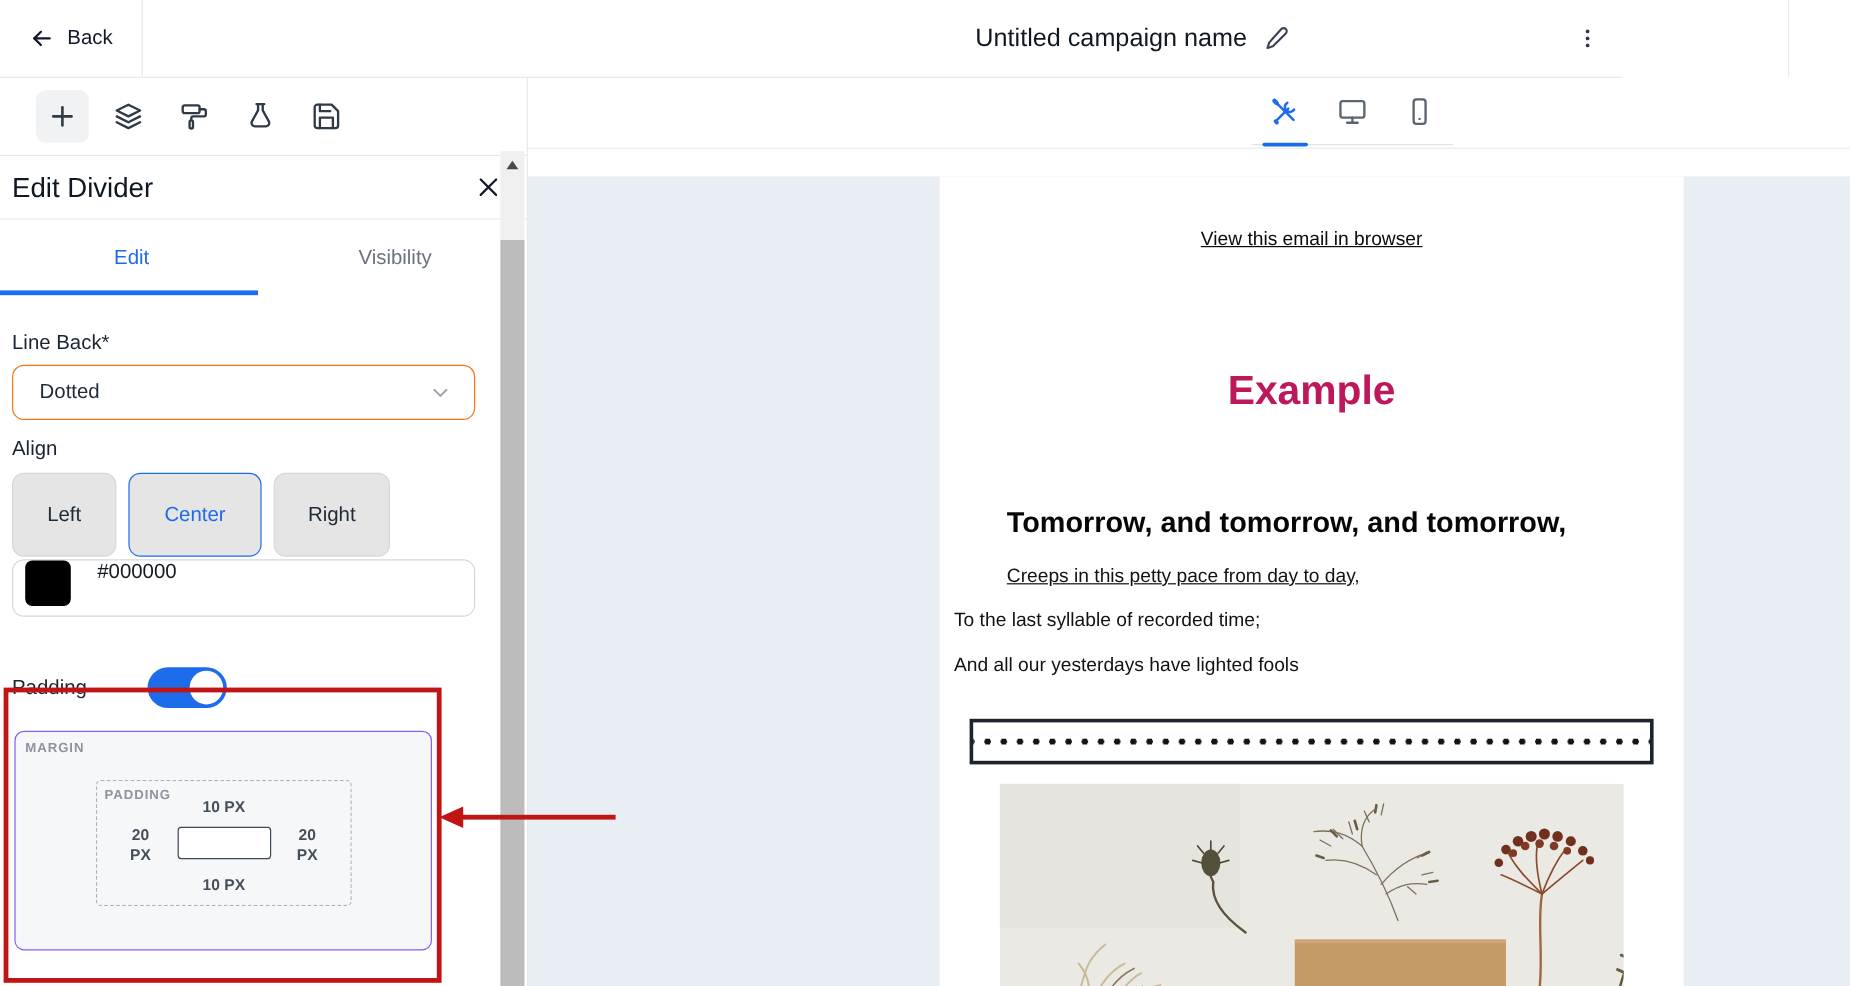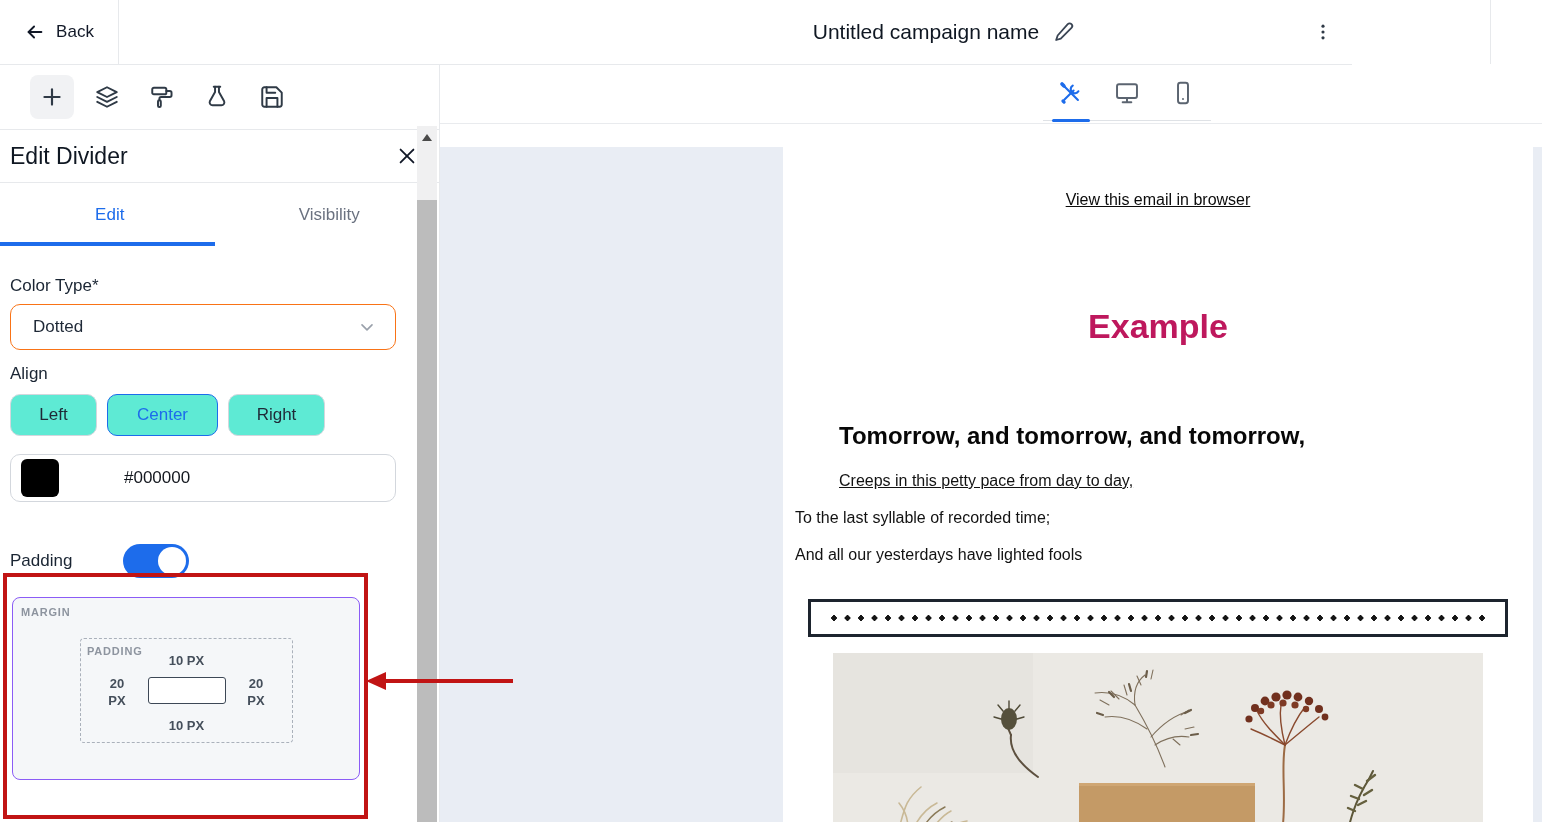--- a/index.html
+++ b/index.html
@@ -33,21 +33,21 @@
   .device-tabs { position:absolute; left:603px; top:0; width:168px; height:56px; display:flex;
                  border-bottom:1px solid #dfe2e6; }
   .device-tab { width:56px; height:100%; display:flex; align-items:center; justify-content:center;
                 position:relative; cursor:pointer; }
   .device-tab.active::after { content:""; position:absolute; bottom:-2px; left:50%; transform:translateX(-50%);
                 width:38px; height:3px; background:#1d6ceb; border-radius:2px; }
 
   
   .canvas { position:absolute; left:440px; top:124px; width:1102px; height:698px; background:#fff; }
   .canvas-bg { position:absolute; left:0; top:23px; right:0; bottom:0; background:#e9edf4; }
-  .email-body { position:absolute; left:343px; top:23px; width:750px; height:675px; background:#fff; overflow:hidden; }
+  .email-body { position:absolute; left:343px; top:23px; width:620px; height:675px; background:#fff; overflow:hidden; }
   .email-link-row { margin-top:44px; text-align:center; }
   .email-link { font-size:16px; color:#0b0b0b; text-decoration:underline; cursor:pointer; }
   .email-h1 { margin-top:98px; text-align:center; font-size:34px; font-weight:bold; color:#be185d; }
   .email-h2 { margin-top:76px; padding:0 56px; font-size:24px; font-weight:bold; color:#070707; }
   .email-p { padding:0 56px; font-size:16px; color:#121212; }
   .email-p.first { margin-top:22px;text-decoration:underline; }
   .email-p + .email-p { margin-top:19px;padding-left:12px; }
   .divider-block { margin:35px 25px 0; height:38px; background:#fff; border:3px solid #1d242e;
                    display:flex; align-items:center; justify-content:center; cursor:pointer; }
   .dotted-line { width:660px; height:8px;
@@ -67,27 +67,27 @@
                color:#6b7280; cursor:pointer; }
   .panel-tab.active { color:#1d6ceb; }
   .panel-tabs::after { content:""; position:absolute; left:0; bottom:0; width:215px; height:4px; background:#1d6ceb; }
   .panel-content { padding:30px 43px 0 10px; }
   .field-label { font-size:17px; color:#1a2533; }
   .select-box { margin-top:8px; height:46px; border:1px solid #f97316; border-radius:10px; background:#fff;
                 display:flex; align-items:center; justify-content:space-between; padding:0 18px 0 22px; cursor:pointer; }
   .select-value { font-size:17px; color:#1f2937; }
   .label-align { margin-top:14px; }
   .align-row { margin-top:10px; display:flex; gap:10px; }
-  .align-btn { height:42px; border:1px solid #d3d7dd; border-radius:10px; background:#5eead4; font-size:17px;
+  .align-btn { height:70px; border:1px solid #d3d7dd; border-radius:10px; background:#e5e5e5; font-size:17px;
                color:#1f2937; cursor:pointer; font-family:inherit; }
   .align-btn.left { width:87px; } .align-btn.center { width:111px; } .align-btn.right { width:97px; }
   .align-btn.selected { border:1.5px solid #1d6ceb; color:#1d6ceb; }
   .label-color { margin-top:4px; }
-  .color-input { margin-top:18px; height:48px; border:1px solid #d3d7dd; border-radius:10px; background:#fff;
-                 display:flex; align-items:center; cursor:text;gap:43px; }
+  .color-input { margin-top:2px; height:48px; border:1px solid #d3d7dd; border-radius:10px; background:#fff;
+                 display:flex; align-items:flex-start; cursor:text; }
   .color-swatch { width:38px; height:38px; margin-left:10px; border-radius:6px; background:#000; cursor:pointer; }
   .color-hex { margin-left:22px; font-size:17px; color:#14181f; }
   .padding-row { margin-top:42px; display:flex; align-items:center; }
   .toggle { margin-left:51px; width:66px; height:34px; border-radius:17px; background:#1d6ceb; position:relative; cursor:pointer; }
   .toggle .knob { position:absolute; right:3px; top:3px; width:28px; height:28px; border-radius:50%; background:#fff; }
   .margin-box { margin-top:19px; margin-left:2px; width:348px; height:183px; background:#f5f7f9;
                 border:1px solid #8b5cf6; border-radius:8px; position:relative; }
   .box-label { position:absolute; font-size:11px; font-weight:bold; letter-spacing:0.8px; color:#8d949f; }
   .margin-box > .box-label { left:8px; top:8px; }
   .padding-box { position:absolute; left:67px; top:40px; width:213px; height:105px;
@@ -337,21 +337,21 @@
             <path d="M19 5L5 19"></path>
           </svg>
       </span>
     </div>
     <div class="panel-tabs">
       <div class="panel-tab active">Edit</div>
       <div class="panel-tab">Visibility</div>
     </div>
 
     <div class="panel-content">
-      <div class="field-label">Color Type*</div>
+      <div class="field-label">Line Back*</div>
       <div class="select-box">
         <span class="select-value">Dotted</span>
         <span>
           <svg width="20" height="20" viewBox="0 0 24 24" fill="none" stroke="#9aa1ab" stroke-width="2" stroke-linecap="round" stroke-linejoin="round">
               <path d="M6 9.5l6 6 6-6"></path>
             </svg>
         </span>
       </div>
 
       <div class="field-label label-align">Align</div>

